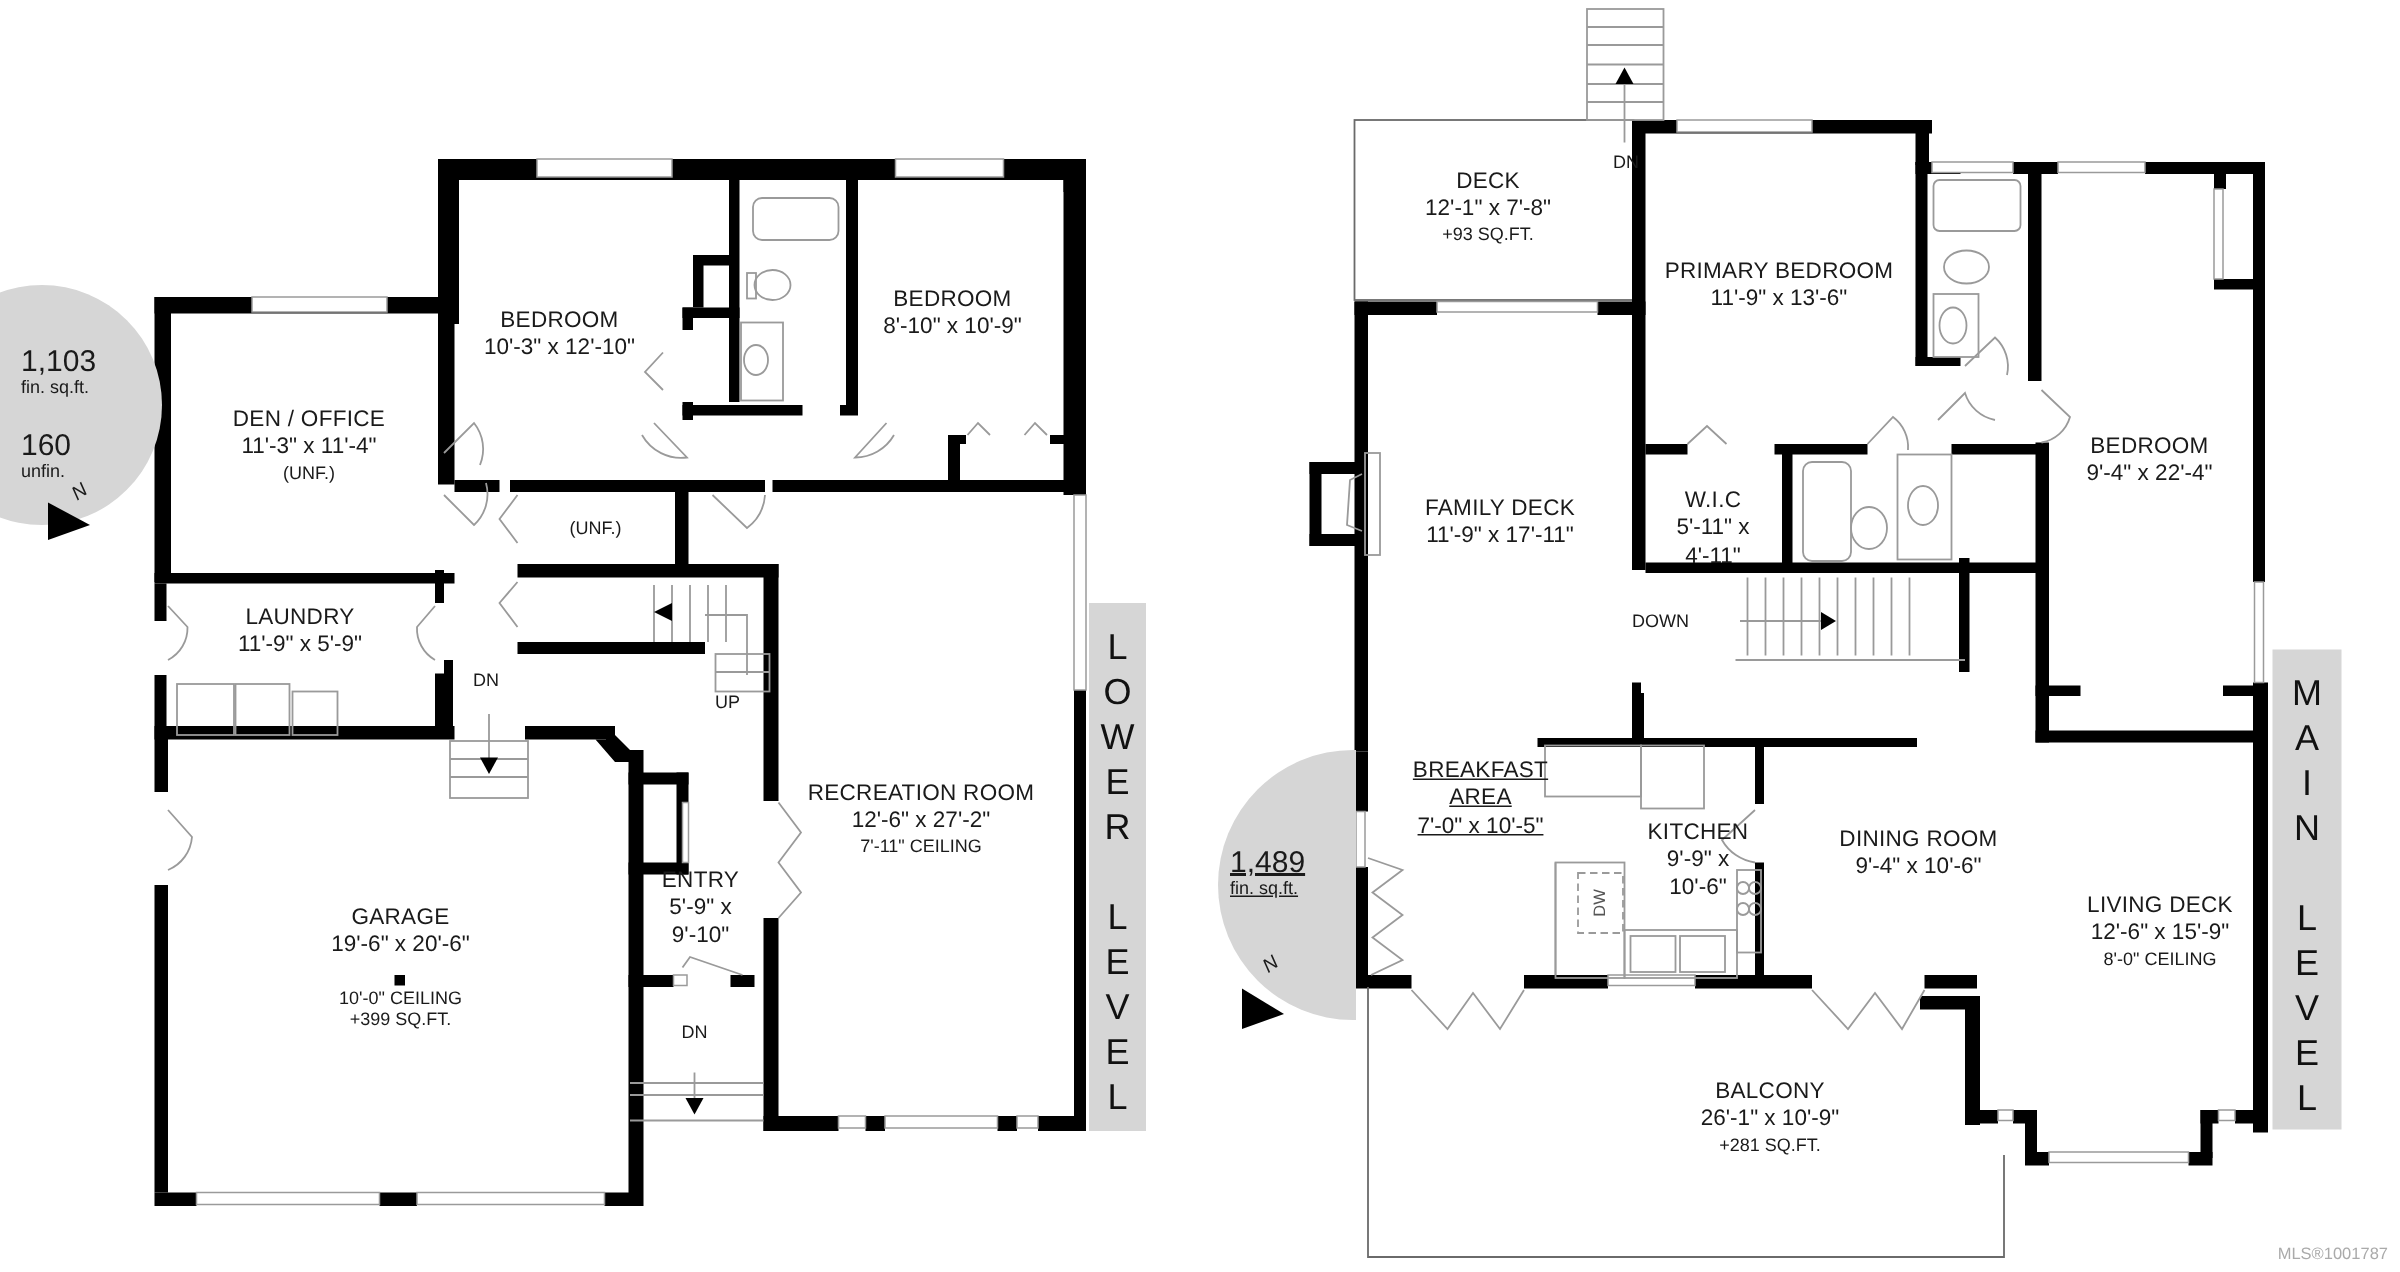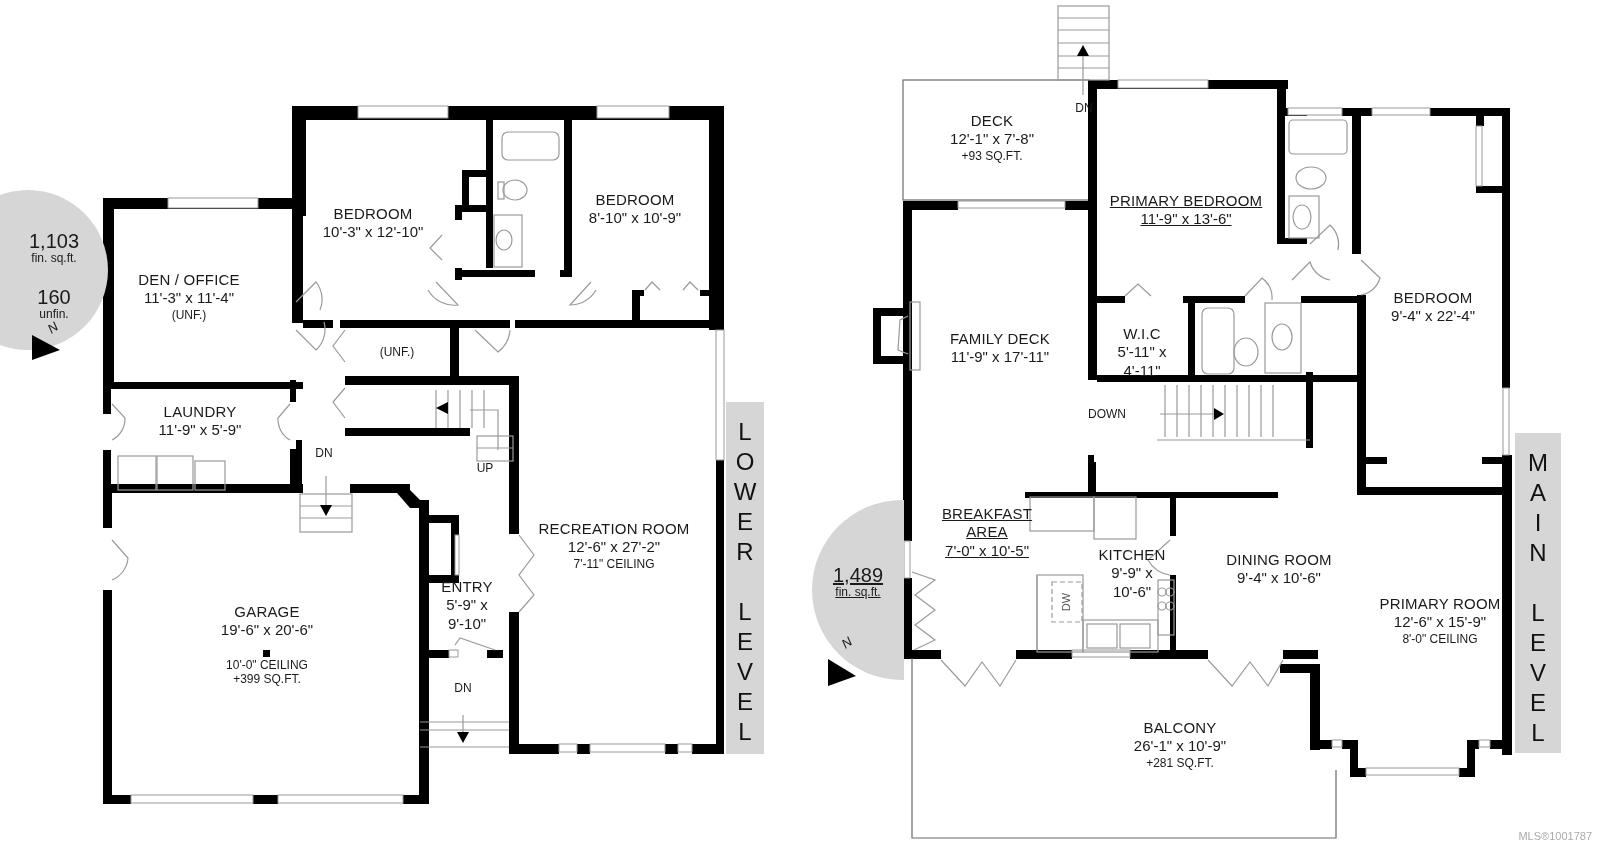--- a/index.html
+++ b/index.html
@@ -9,21 +9,21 @@
   .wall { fill: #000; }
   .thin { fill: none; stroke: #9a9a9a; stroke-width: 1.2; }
   .thin-dark { fill: none; stroke: #6a6a6a; stroke-width: 1.2; }
   .win { fill: #fff; stroke: #9a9a9a; stroke-width: 1; }
   .label { position: absolute; text-align: center; line-height: 1.22; transform: translateX(-50%); white-space: nowrap; }
   .room-name { font-size: 15px; letter-spacing: 0.2px; display: block; }
   .room-dim { font-size: 15px; display: block; }
   .room-extra { font-size: 12px; display: block; }
   .small { font-size: 12px; }
   .badge { position: absolute; background: #d6d6d6; border-radius: 50%; }
-  .badge-text { position: absolute; text-align: center; line-height: 1.05; }
+  .badge-text { position: absolute; text-align: left; line-height: 1.05; }
   .badge-num { font-size: 20px; display: block; }
   .badge-unit { font-size: 12px; display: block; }
   .level-bar { position: absolute; background: #d6d6d6; display: flex; flex-direction: column; align-items: center; justify-content: flex-start; }
   .level-letter { font-size: 24px; line-height: 1.0; height: 30px; display: block; color: #111; }
   .level-gap { height: 30px; display: block; }
   .north-n { position: absolute; font-size: 13px; font-style: italic; transform: rotate(-35deg); }
   .mls { position: absolute; right: 8px; bottom: 6px; font-size: 11px; color: #aaaaaa; }
 </style>
 </head>
 <body>
@@ -337,21 +337,21 @@
 <span class="north-n" style="left:48px; top:320px;">N</span>
 
 <div class="label" style="left:373px; top:205px;">
   <span class="room-name">BEDROOM</span>
   <span class="room-dim">10'-3" x 12'-10"</span>
 </div>
 <div class="label" style="left:635px; top:191px;">
   <span class="room-name">BEDROOM</span>
   <span class="room-dim">8'-10" x 10'-9"</span>
 </div>
-<div class="label" style="left:189px; top:271px;">
+<div class="label" style="left:206px; top:271px;">
   <span class="room-name">DEN / OFFICE</span>
   <span class="room-dim">11'-3" x 11'-4"</span>
   <span class="room-extra">(UNF.)</span>
 </div>
 <div class="label small" style="left:397px; top:345px;">
   <span>(UNF.)</span>
 </div>
 <div class="label" style="left:200px; top:403px;">
   <span class="room-name">LAUNDRY</span>
   <span class="room-dim">11'-9" x 5'-9"</span>
@@ -399,21 +399,21 @@
     <polygon points="2,3 2,30 30,20" fill="#000"></polygon>
   </svg>
 <span class="north-n" style="left:842px; top:635px;">N</span>
 
 <div class="label" style="left:992px; top:112px;">
   <span class="room-name">DECK</span>
   <span class="room-dim">12'-1" x 7'-8"</span>
   <span class="room-extra">+93 SQ.FT.</span>
 </div>
 <span class="label small" style="left:1084px; top:101px;">DN</span>
-<div class="label" style="left:1186px; top:192px;text-decoration:underline;">
+<div class="label" style="left:1186px; top:172px;">
   <span class="room-name">PRIMARY BEDROOM</span>
   <span class="room-dim">11'-9" x 13'-6"</span>
 </div>
 <div class="label" style="left:1000px; top:330px;">
   <span class="room-name">FAMILY DECK</span>
   <span class="room-dim">11'-9" x 17'-11"</span>
 </div>
 <div class="label" style="left:1142px; top:325px;">
   <span class="room-name">W.I.C</span>
   <span class="room-dim">5'-11" x</span>
@@ -432,21 +432,21 @@
 <div class="label" style="left:1120px; top:546px;margin-left:12px;">
   <span class="room-name">KITCHEN</span>
   <span class="room-dim">9'-9" x</span>
   <span class="room-dim">10'-6"</span>
 </div>
 <div class="label" style="left:1279px; top:551px;">
   <span class="room-name">DINING ROOM</span>
   <span class="room-dim">9'-4" x 10'-6"</span>
 </div>
 <div class="label" style="left:1440px; top:595px;">
-  <span class="room-name">PRIMARY ROOM</span>
+  <span class="room-name">LIVING DECK</span>
   <span class="room-dim">12'-6" x 15'-9"</span>
   <span class="room-extra">8'-0" CEILING</span>
 </div>
 <div class="label" style="left:1180px; top:719px;">
   <span class="room-name">BALCONY</span>
   <span class="room-dim">26'-1" x 10'-9"</span>
   <span class="room-extra">+281 SQ.FT.</span>
 </div>
 
 <div class="level-bar" style="left:1515px; top:433px; width:46px; height:320px; padding-top:18px; box-sizing:border-box;">

